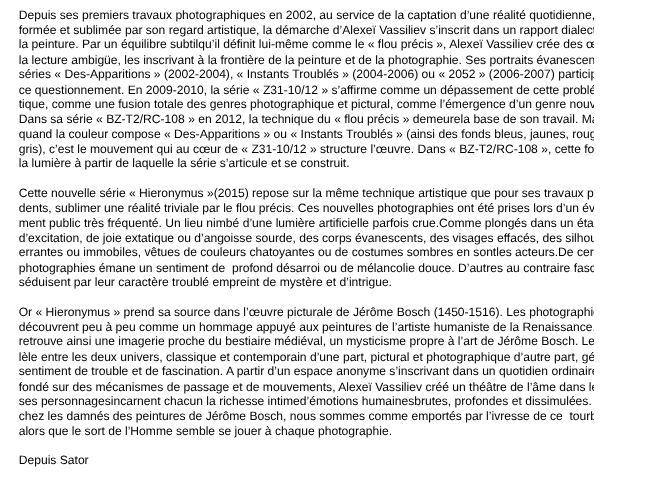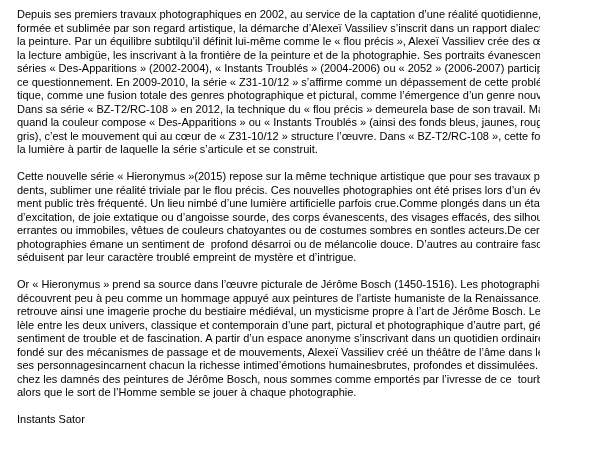--- a/index.html
+++ b/index.html
@@ -53,14 +53,14 @@
 séduisent par leur caractère troublé empreint de mystère et d’intrigue.</p>
   <p class="para">Or « Hieronymus » prend sa source dans l’œuvre picturale de Jérôme Bosch (1450-1516). Les photographies se
 découvrent peu à peu comme un hommage appuyé aux peintures de l’artiste humaniste de la Renaissance. L’on
 retrouve ainsi une imagerie proche du bestiaire médiéval, un mysticisme propre à l’art de Jérôme Bosch. Le paral-
 lèle entre les deux univers, classique et contemporain d’une part, pictural et photographique d’autre part, génère un
 sentiment de trouble et de fascination. A partir d’un espace anonyme s’inscrivant dans un quotidien ordinaire et
 fondé sur des mécanismes de passage et de mouvements, Alexeï Vassiliev créé un théâtre de l’âme dans lequel
 ses personnagesincarnent chacun la richesse intimed’émotions humainesbrutes, profondes et dissimulées. Comme
 chez les damnés des peintures de Jérôme Bosch, nous sommes comme emportés par l’ivresse de ce  tourbillon
 alors que le sort de l’Homme semble se jouer à chaque photographie.</p>
-  <p class="signature">Instants Sator</p>
+  <p class="signature">Depuis Sator</p>
 </div>
 
 </body></html>

